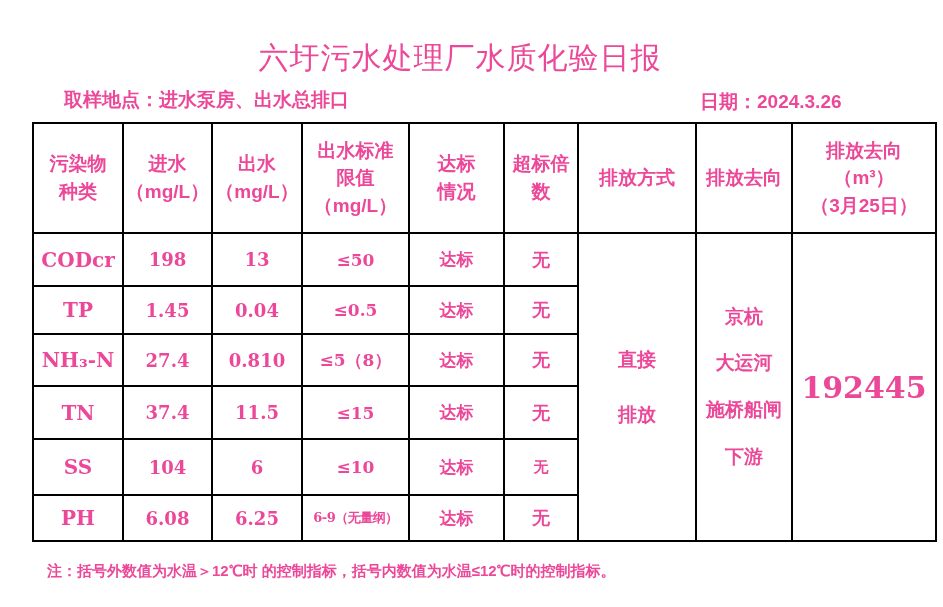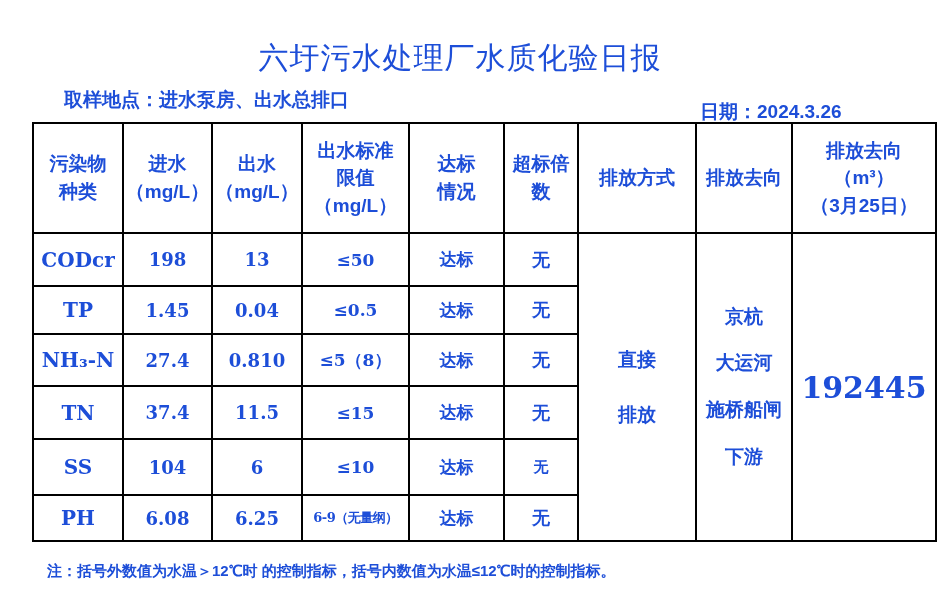--- a/index.html
+++ b/index.html
@@ -1,21 +1,21 @@
 <!DOCTYPE html>
 <html><head>
 <meta charset="utf-8">
 <style>
   html, body { margin: 0; padding: 0; background: #ffffff; }
   .page {
     position: relative;
     width: 943px;
     height: 607px;
     background: #ffffff;
-    color: #1d4ed8;
+    color: #ec4899;
     overflow: hidden;
   }
   .title {
     position: absolute;
     top: 38px;
     left: 0;
     width: 920px;
     text-align: center;
     font-family: "DejaVu Serif", serif;
     font-weight: normal;
@@ -26,21 +26,21 @@
   .meta-sampling {
     position: absolute;
     top: 87px;
     left: 64px;
     font-family: Liberation Mono, monospace;
     font-weight: bold;
     font-size: 19px;
   }
   .meta-date {
     position: absolute;
-    top: 99px;
+    top: 89px;
     left: 700px;
     font-family: "Liberation Sans", sans-serif;
     font-weight: bold;
     font-size: 19px;
   }
   table.report {
     position: absolute;
     left: 32px;
     top: 122px;
     border-collapse: collapse;

